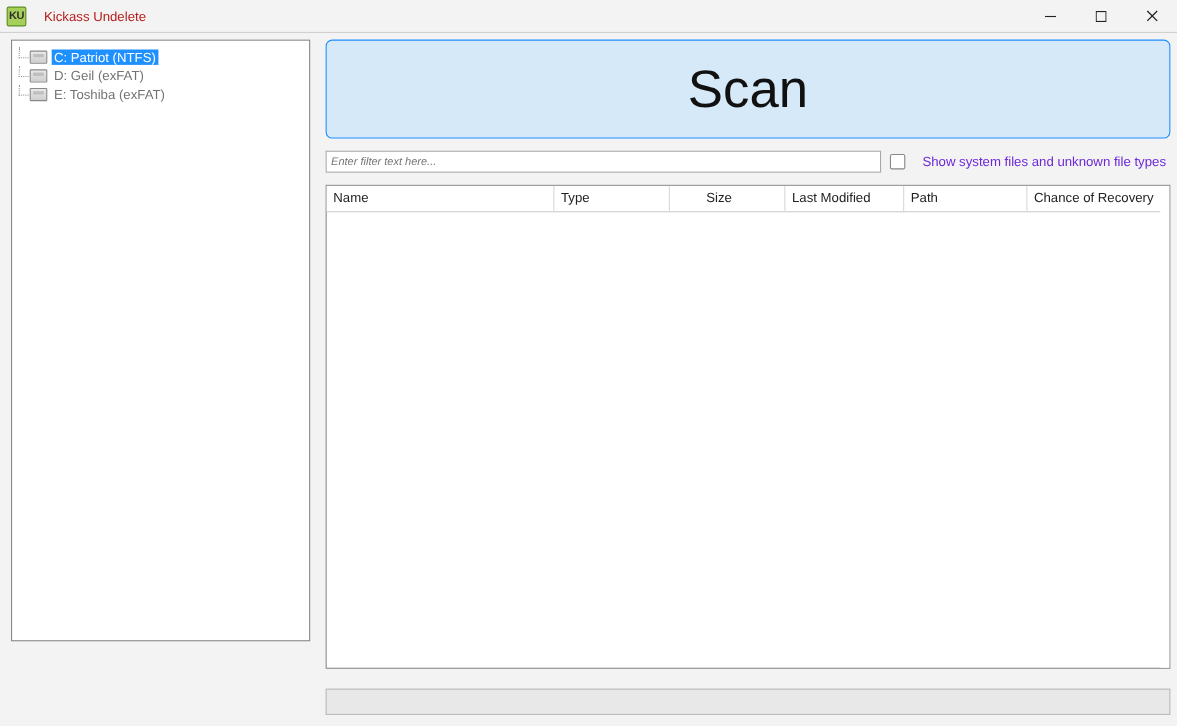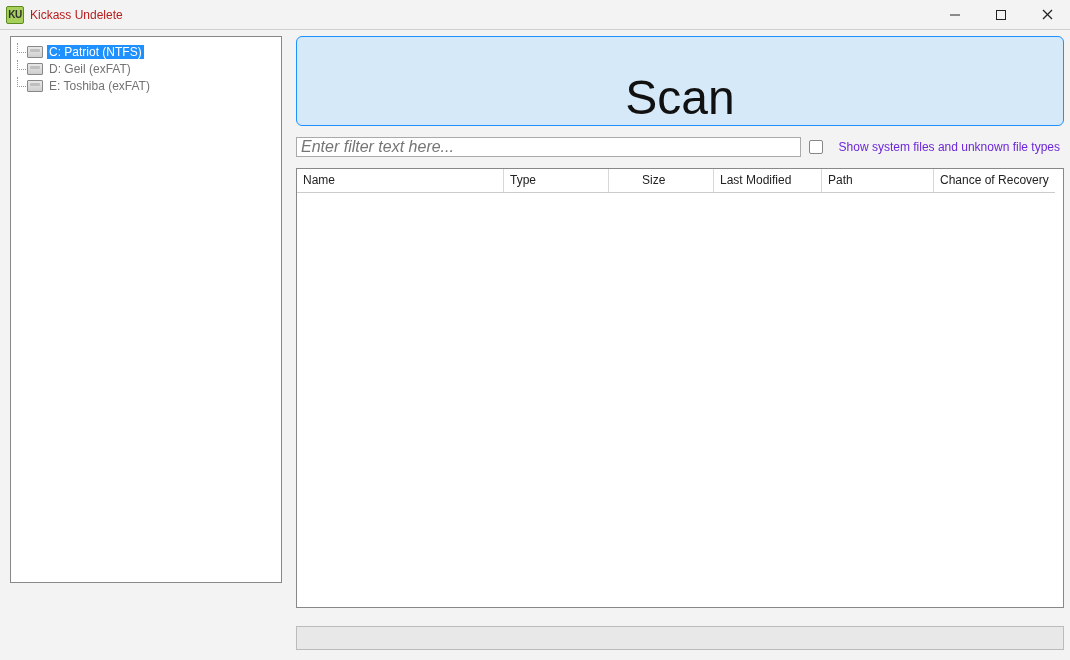--- a/index.html
+++ b/index.html
@@ -21,21 +21,21 @@
     padding-left: 6px;
   }
   .titlebar .app-icon {
     width: 18px; height: 18px;
     display: flex; align-items: center; justify-content: center;
     font-size: 10px; font-weight: 700;
     color: #2e2e2e;
     background: #a6d05a;
     border: 1px solid #5c8c20;
     border-radius: 2px;
-    margin-right: 6px;
+    margin-right: 16px;
     letter-spacing: -0.5px;
   }
   .titlebar .title {
     font-size: 12px;
     color: #b91c1c;
   }
   .titlebar .win-controls {
     margin-left: auto;
     display: flex;
     height: 100%;
@@ -108,38 +108,38 @@
     flex-direction: column;
     gap: 10px;
     padding-right: 0;
   }
   .scan-btn {
     height: 90px;
     border: 1px solid #1e90ff;
     border-radius: 6px;
     background: #d6e9f8;
     display: flex;
-    align-items: flex-end;
+    align-items: center;
     justify-content: center;
     font-size: 48px;
     font-family: "Segoe UI", Arial, sans-serif;
     color: #111;
     cursor: pointer;
   }
   .filter-row {
     display: flex;
     align-items: center;
     gap: 8px;
     height: 22px;
   }
   .filter-input {
     flex: 1;
     height: 20px;
     border: 1px solid #aaa;
-    font-size: 16px;
+    font-size: 10px;
     font-style: italic;
     color: #888;
     padding: 0 4px;
     background: #fff;
   }
   .checkbox-wrap {
     display: flex;
     align-items: center;
     gap: 16px;
     font-size: 12px;

